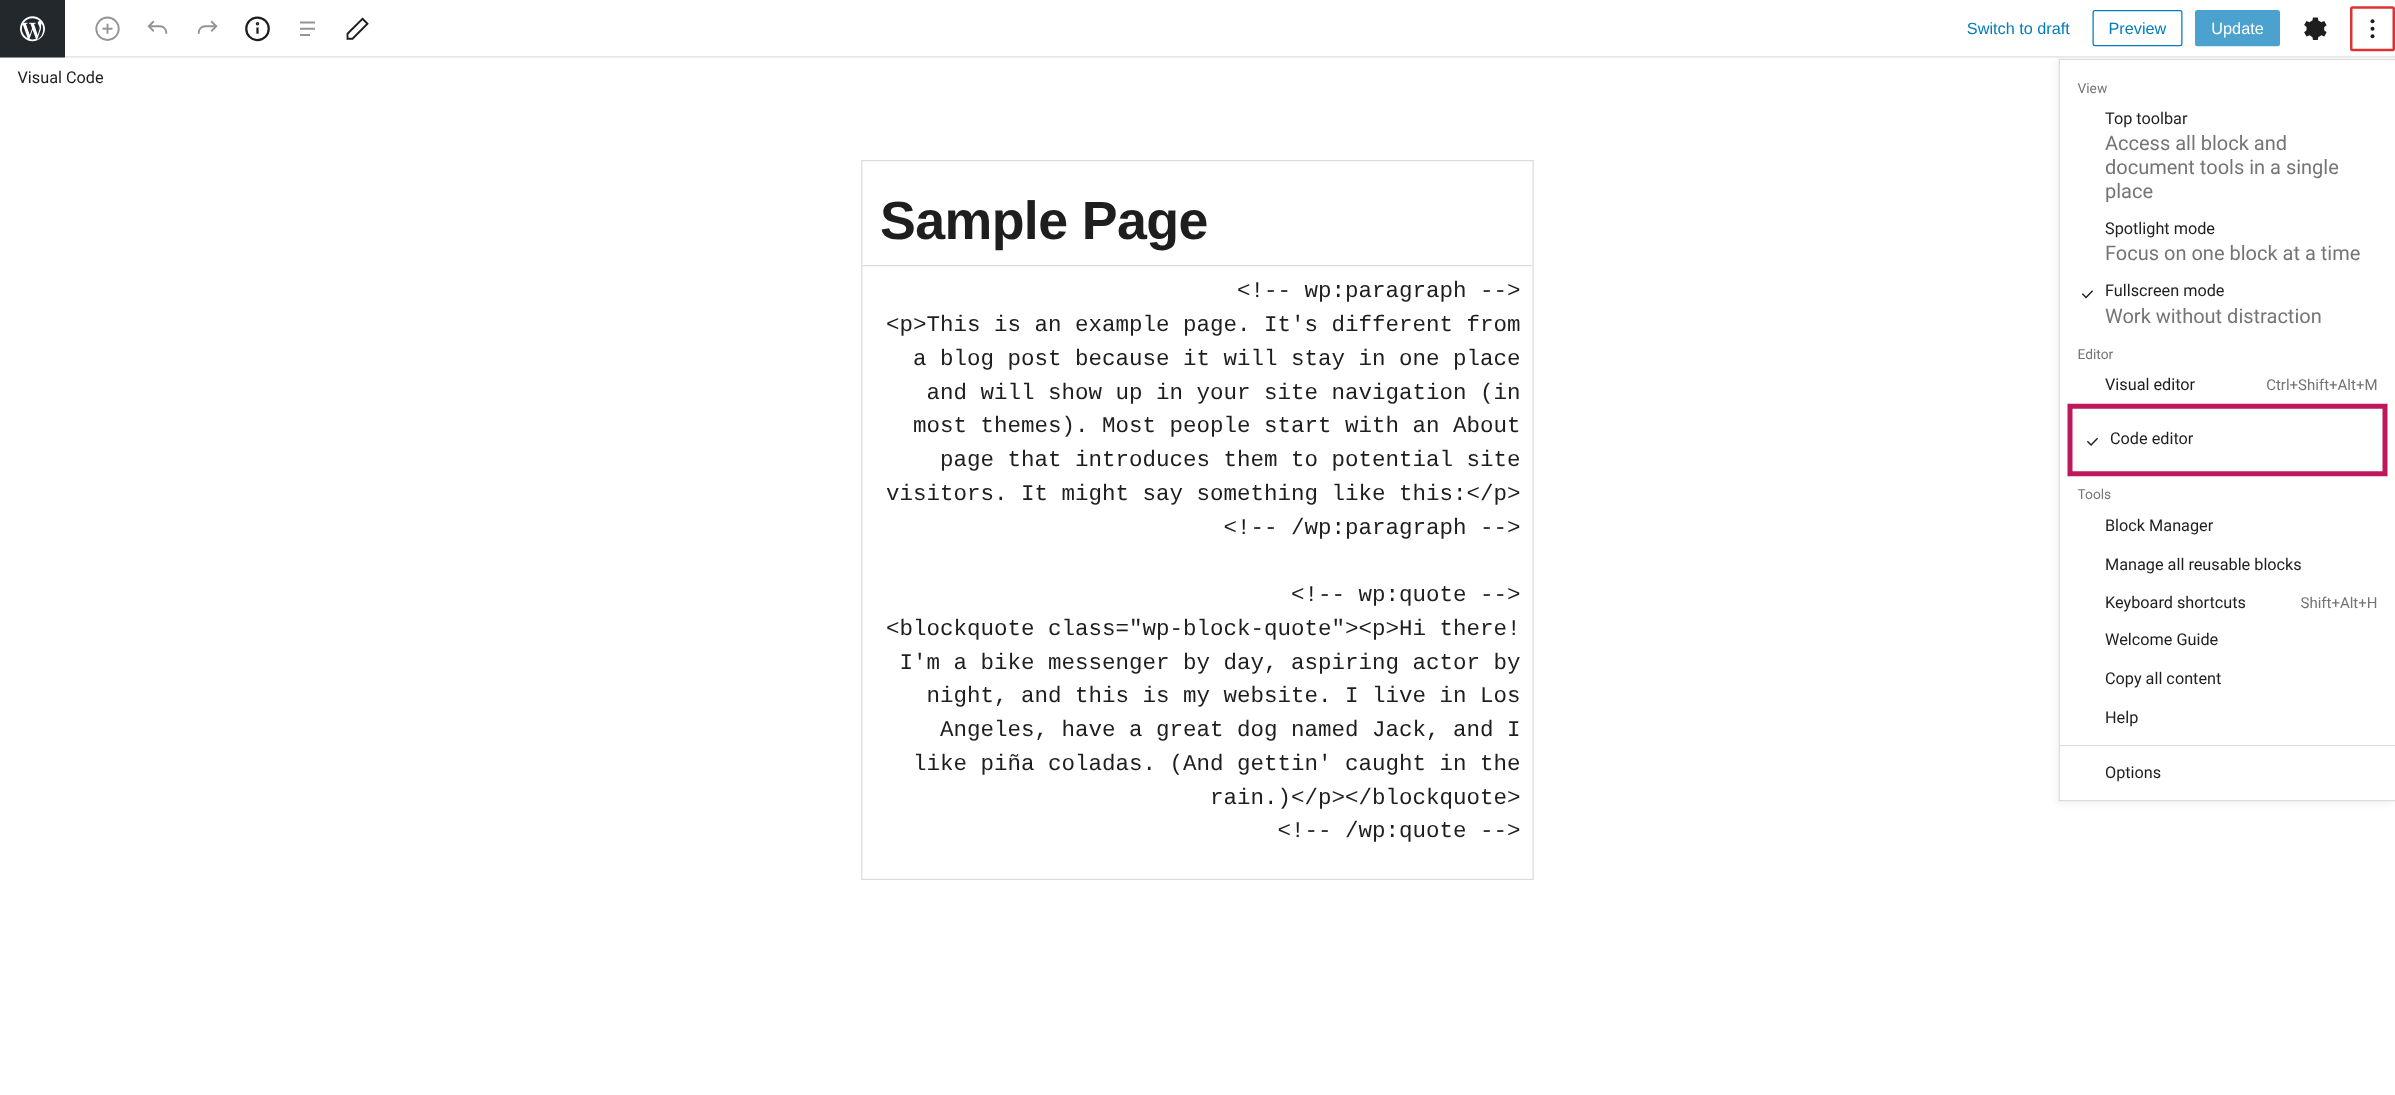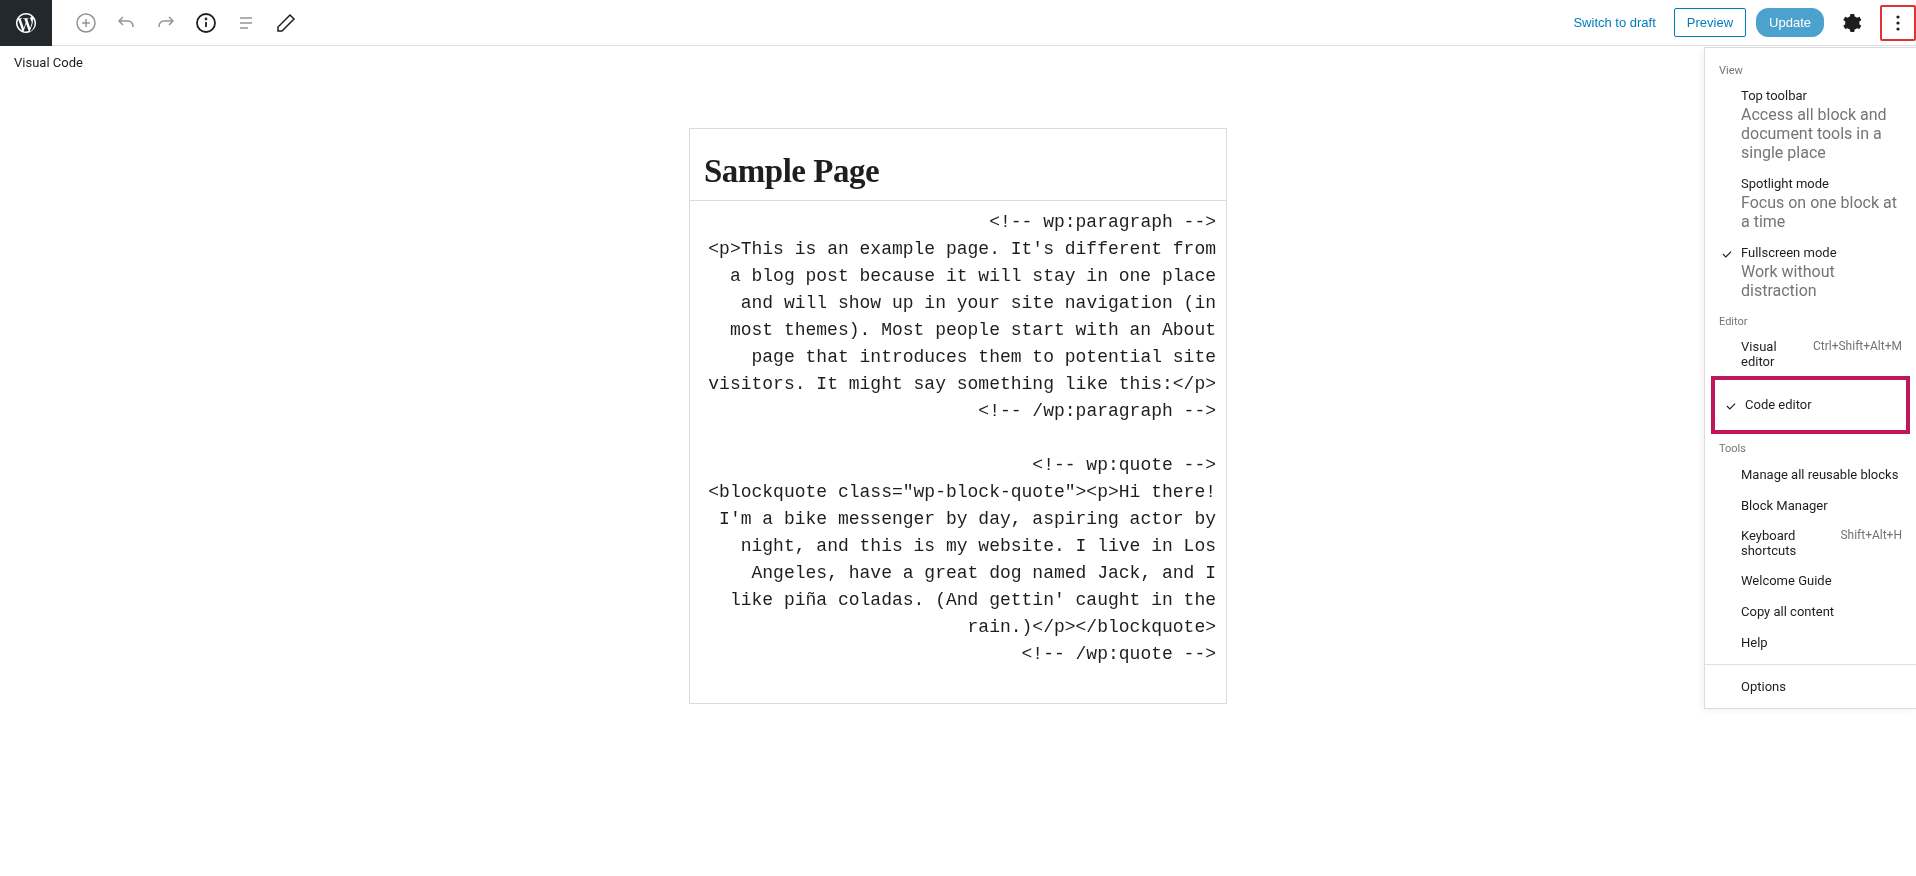--- a/index.html
+++ b/index.html
@@ -10,29 +10,29 @@
   .toolbar-left { display: flex; align-items: center; gap: 4px; padding-left: 16px; }
   .tbtn { width: 36px; height: 36px; display: flex; align-items: center; justify-content: center; border: none; background: transparent; cursor: pointer; border-radius: 2px; color: #1e1e1e; }
   .tbtn svg { width: 24px; height: 24px; }
   .tbtn.dim { color: #949494; }
   .spacer { flex: 1; }
   .toolbar-right { display: flex; align-items: center; gap: 10px; padding-right: 0; }
   .link-btn { background: transparent; border: none; color: #007cba; font-size: 13px; cursor: pointer; padding: 6px 8px; }
   .btn { padding: 6px 12px; font-size: 13px; border-radius: 2px; cursor: pointer; border: 1px solid #007cba; }
   .btn-outline { background: #fff; color: #007cba; }
   .btn-primary { background: #007cba; color: #fff; }
-  .btn-primary.dim { opacity: .7; border-radius: 12px; }
+  .btn-primary.dim { opacity: .7; }
   .more-highlight { border: 2px solid #d33; border-radius: 2px; }
   .subbar { height: 32px; display: flex; align-items: center; padding-left: 14px; font-size: 13px; color: #1e1e1e; }
   .canvas { position: absolute; top: 48px; left: 0; right: 0; bottom: 0; display: flex; justify-content: center; padding-top: 80px; }
   .editor-box { width: 538px; border: 1px solid #dcdcde; background: #fff; height: 576px; }
   .title-area { padding: 24px 14px 10px 14px; border-bottom: 1px solid #dcdcde; }
-  .title-text { font-family: Liberation Serif, serif; font-weight: 700; font-size: 33px; letter-spacing: -0.5px; }
+  .title-text { font-family: Liberation Sans, sans-serif; font-weight: 700; font-size: 43px; letter-spacing: -0.5px; }
   .code-area { padding: 8px 10px; font-family: Menlo, Consolas, "Courier New", monospace; font-size: 18px; line-height: 1.5; white-space: pre-wrap; word-break: break-word; color: #1e1e1e; height: calc(100% - 84px); overflow: auto; text-align: right; }
-  .dropdown { position: absolute; top: 47px; right: 0; width: 212px; background: #fff; border: 1px solid #dcdcde; border-right: none; box-shadow: -2px 2px 6px rgba(0,0,0,.05); padding: 8px 0 6px 0; }
+  .dropdown { position: absolute; top: 47px; right: 0; width: 269px; background: #fff; border: 1px solid #dcdcde; border-right: none; box-shadow: -2px 2px 6px rgba(0,0,0,.05); padding: 8px 0 6px 0; }
   .dd-section-label { font-size: 11px; color: #757575; padding: 8px 14px 4px 14px; }
   .dd-item { display: flex; align-items: flex-start; padding: 7px 14px; cursor: pointer; font-size: 13px; }
   .dd-check { width: 16px; flex-shrink: 0; display: flex; justify-content: center; padding-top: 2px; }
   .dd-body { flex: 1; padding-left: 6px; }
   .dd-title { color: #1e1e1e; }
   .dd-desc { font-size: 16px; color: #757575; margin-top: 2px; }
   .dd-short { color: #737373; font-size: 12px; white-space: nowrap; }
   .dd-item.boxed { border: 4px solid #be185d; margin: 0 6px; padding: 17px 8px; }
   .dd-sep { height: 1px; background: #e0e0e0; margin: 6px 0; }
   .dd-item.simple { padding: 8px 14px 8px 36px; }
@@ -181,25 +181,25 @@
         </svg>
     </div>
     <div class="dd-body">
       <div class="dd-title">Code editor</div>
     </div>
   </div>
 
   <div class="dd-section-label">Tools</div>
 
   <div class="dd-item simple">
+    <span>Block Manager</span>
+  </div>
+  <div class="dd-item simple">
     <span>Manage all reusable blocks</span>
   </div>
-  <div class="dd-item simple">
-    <span>Block Manager</span>
-  </div>
   <div class="dd-item">
     <div class="dd-check"></div>
     <div class="dd-body">
       <div class="dd-title">Keyboard shortcuts</div>
     </div>
     <div class="dd-short">Shift+Alt+H</div>
   </div>
   <div class="dd-item simple">
     <span>Welcome Guide</span>
   </div>

